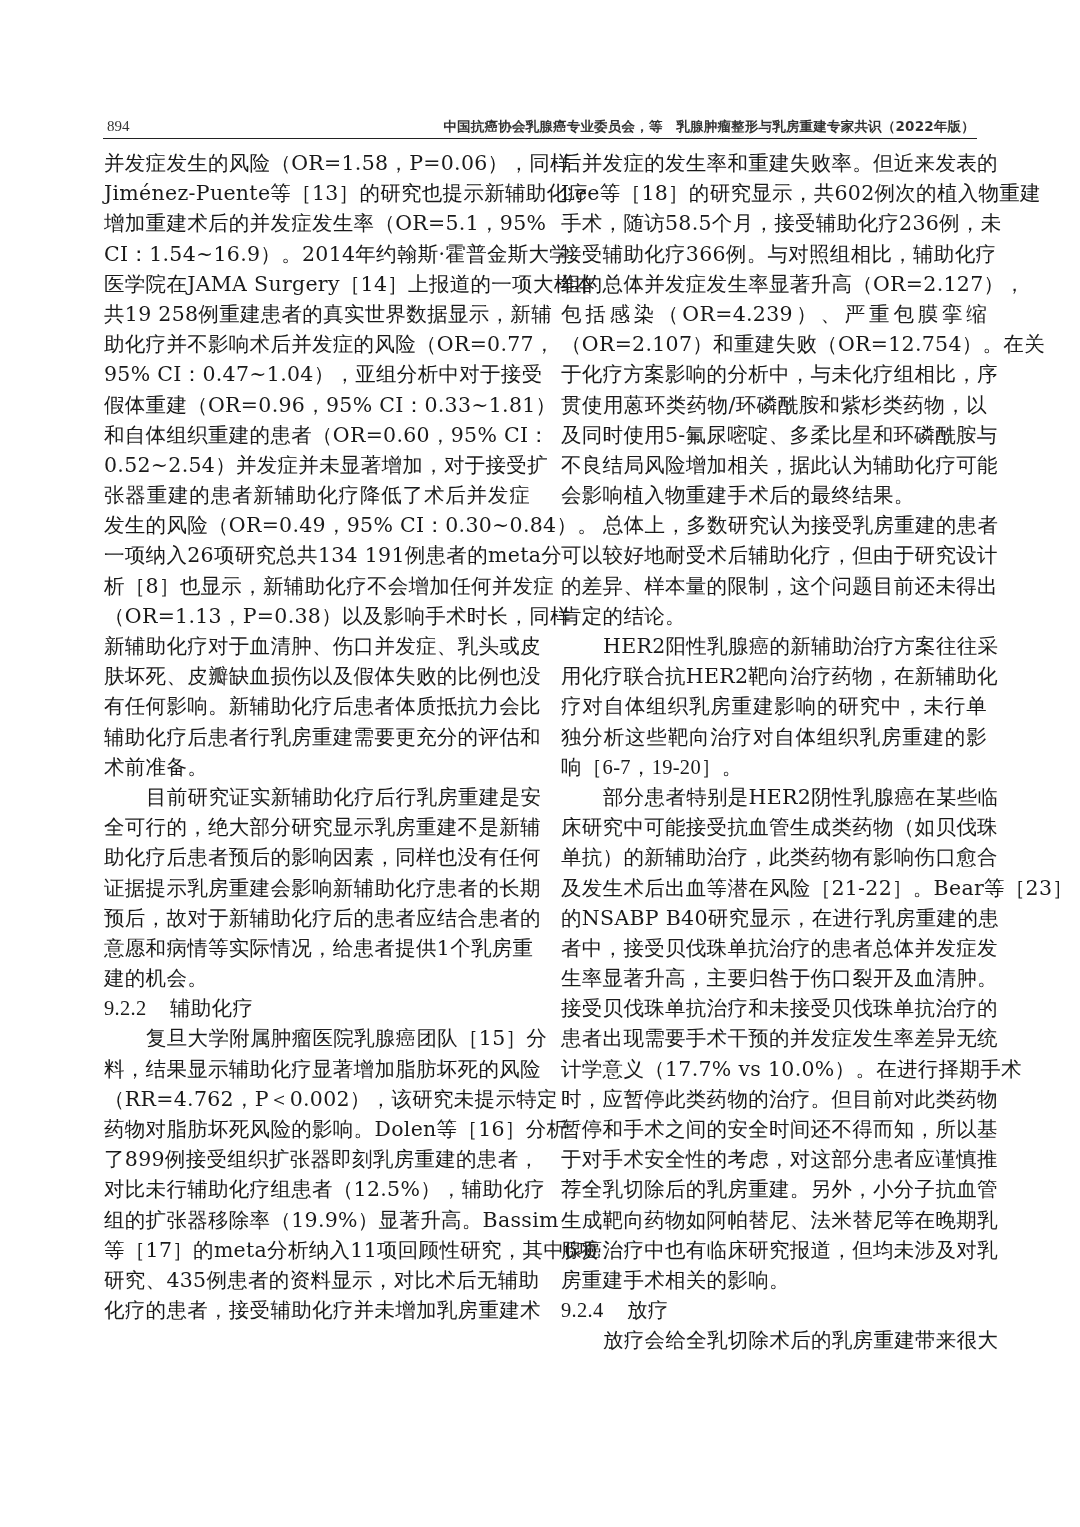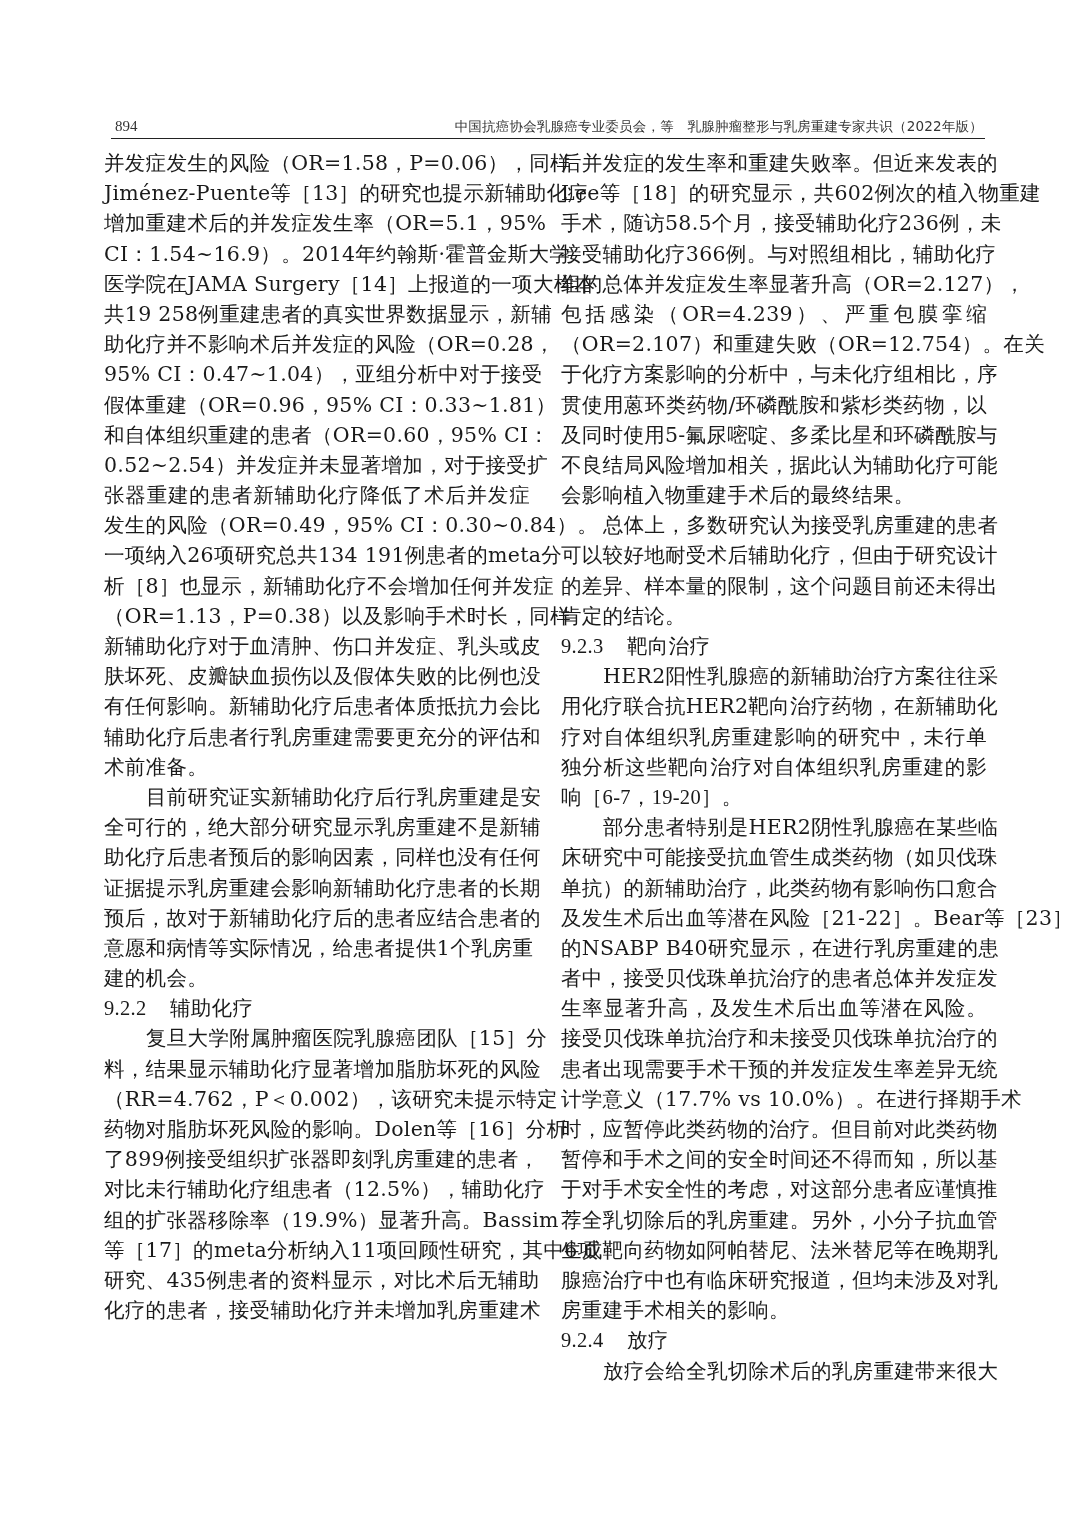--- a/index.html
+++ b/index.html
@@ -3,24 +3,24 @@
   <meta charset="utf-8">
   <style>
     html, body { margin: 0; padding: 0; }
     body {
       width: 1080px; height: 1527px; background: #ffffff; position: relative; overflow: hidden;
       font-family: "DejaVu Serif", "Liberation Serif", serif; color: #1a1a1a;
     }
     .running-head {
       position: absolute; left: 103px; top: 114px; width: 874px; height: 24px;
       border-bottom: 1.5px solid #222;
-      font-family: "DejaVu Sans", "Liberation Sans", sans-serif; font-size: 13.5px; color: #333; margin-left: 8px;
+      font-family: "DejaVu Sans", "Liberation Sans", sans-serif; font-size: 13.5px; color: #333;
     }
     .running-head .page-no { position: absolute; left: 4px; top: 4px; font-family: "Liberation Serif", serif; font-size: 15px; }
-    .running-head .journal { position: absolute; right: 2px; top: 4px; letter-spacing: 0.2px; }
+    .running-head .journal { position: absolute; right: 2px; top: 4px; letter-spacing: 0.2px; font-weight: bold; }
     .col { position: absolute; top: 148px; width: 426px; }
     .col.left { left: 104px; }
     .col.right { left: 561px; }
     .line {
       height: 30.2px; line-height: 30.2px; font-size: 20.5px; white-space: nowrap;
       text-align: justify; text-align-last: justify; letter-spacing: 0.3px;
     }
     .line.last { text-align-last: left; font-family: Liberation Serif, serif; }
     .line.indent { padding-left: 42px; }
     .line.heading { text-align-last: left; font-family: "Liberation Serif", serif; }
@@ -34,21 +34,21 @@
   <span class="journal">中国抗癌协会乳腺癌专业委员会，等　乳腺肿瘤整形与乳房重建专家共识（2022年版）</span>
 </div>
 
 <div class="col left" id="col-left">
     <div class="line">并发症发生的风险（OR=1.58，P=0.06），同样</div>
     <div class="line">Jiménez-Puente等［13］的研究也提示新辅助化疗</div>
     <div class="line">增加重建术后的并发症发生率（OR=5.1，95%</div>
     <div class="line">CI：1.54~16.9）。2014年约翰斯·霍普金斯大学</div>
     <div class="line">医学院在JAMA Surgery［14］上报道的一项大样本</div>
     <div class="line">共19 258例重建患者的真实世界数据显示，新辅</div>
-    <div class="line">助化疗并不影响术后并发症的风险（OR=0.28，</div>
+    <div class="line">助化疗并不影响术后并发症的风险（OR=0.77，</div>
     <div class="line">95% CI：0.47~1.04），亚组分析中对于接受</div>
     <div class="line">假体重建（OR=0.96，95% CI：0.33~1.81）</div>
     <div class="line">和自体组织重建的患者（OR=0.60，95% CI：</div>
     <div class="line">0.52~2.54）并发症并未显著增加，对于接受扩</div>
     <div class="line">张器重建的患者新辅助化疗降低了术后并发症</div>
     <div class="line">发生的风险（OR=0.49，95% CI：0.30~0.84）。</div>
     <div class="line">一项纳入26项研究总共134 191例患者的meta分</div>
     <div class="line">析［8］也显示，新辅助化疗不会增加任何并发症</div>
     <div class="line">（OR=1.13，P=0.38）以及影响手术时长，同样</div>
     <div class="line">新辅助化疗对于血清肿、伤口并发症、乳头或皮</div>
@@ -85,33 +85,32 @@
     <div class="line">（OR=2.107）和重建失败（OR=12.754）。在关</div>
     <div class="line">于化疗方案影响的分析中，与未化疗组相比，序</div>
     <div class="line">贯使用蒽环类药物/环磷酰胺和紫杉类药物，以</div>
     <div class="line">及同时使用5-氟尿嘧啶、多柔比星和环磷酰胺与</div>
     <div class="line">不良结局风险增加相关，据此认为辅助化疗可能</div>
     <div class="line last">会影响植入物重建手术后的最终结果。</div>
     <div class="line indent">总体上，多数研究认为接受乳房重建的患者</div>
     <div class="line">可以较好地耐受术后辅助化疗，但由于研究设计</div>
     <div class="line">的差异、样本量的限制，这个问题目前还未得出</div>
     <div class="line last">肯定的结论。</div>
-    <div class="line heading"><span class="num">9.2.3</span><span>靶向治疗</span></div>
     <div class="line indent">HER2阳性乳腺癌的新辅助治疗方案往往采</div>
     <div class="line">用化疗联合抗HER2靶向治疗药物，在新辅助化</div>
     <div class="line">疗对自体组织乳房重建影响的研究中，未行单</div>
     <div class="line">独分析这些靶向治疗对自体组织乳房重建的影</div>
     <div class="line last">响［6-7，19-20］。</div>
     <div class="line indent">部分患者特别是HER2阴性乳腺癌在某些临</div>
     <div class="line">床研究中可能接受抗血管生成类药物（如贝伐珠</div>
     <div class="line">单抗）的新辅助治疗，此类药物有影响伤口愈合</div>
     <div class="line">及发生术后出血等潜在风险［21-22］。Bear等［23］</div>
     <div class="line">的NSABP B40研究显示，在进行乳房重建的患</div>
     <div class="line">者中，接受贝伐珠单抗治疗的患者总体并发症发</div>
-    <div class="line">生率显著升高，及发生术后出血等潜在风险。</div>
+    <div class="line">生率显著升高，主要归咎于伤口裂开及血清肿。</div>
     <div class="line">接受贝伐珠单抗治疗和未接受贝伐珠单抗治疗的</div>
     <div class="line">患者出现需要手术干预的并发症发生率差异无统</div>
     <div class="line">计学意义（17.7% vs 10.0%）。在进行择期手术</div>
     <div class="line">时，应暂停此类药物的治疗。但目前对此类药物</div>
     <div class="line">暂停和手术之间的安全时间还不得而知，所以基</div>
     <div class="line">于对手术安全性的考虑，对这部分患者应谨慎推</div>
     <div class="line">荐全乳切除后的乳房重建。另外，小分子抗血管</div>
     <div class="line">生成靶向药物如阿帕替尼、法米替尼等在晚期乳</div>
     <div class="line">腺癌治疗中也有临床研究报道，但均未涉及对乳</div>
     <div class="line last">房重建手术相关的影响。</div>

